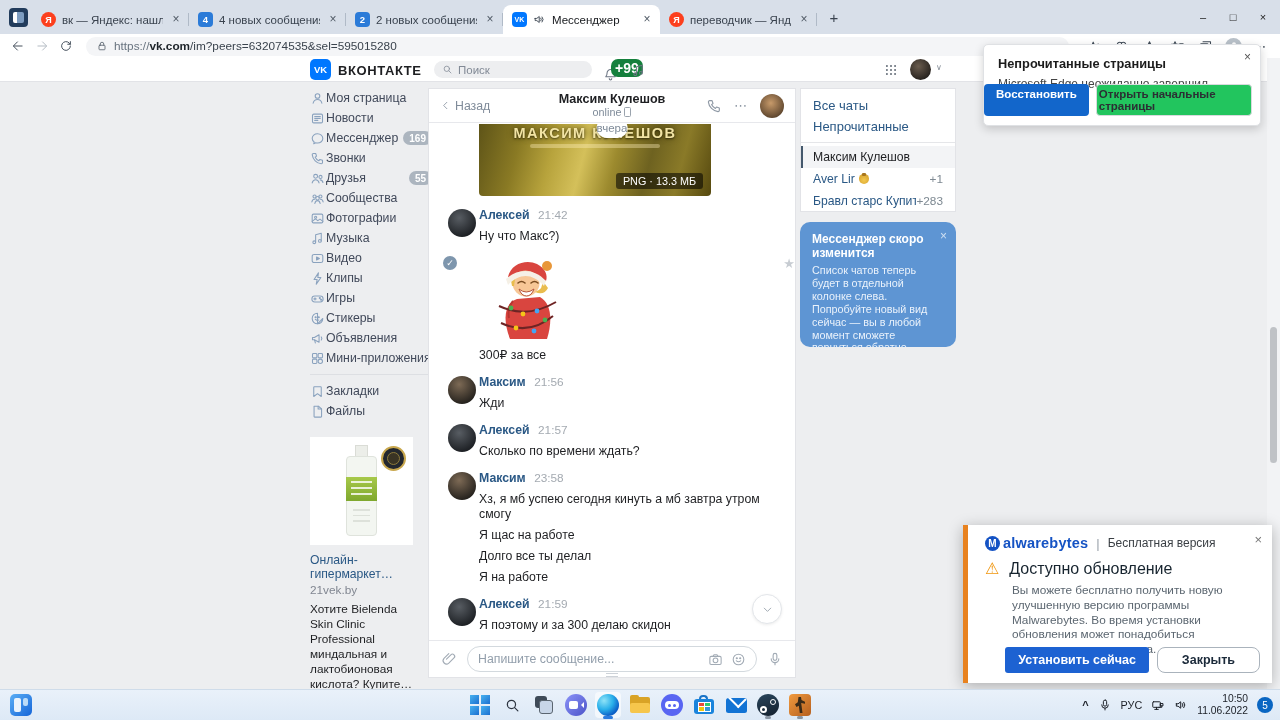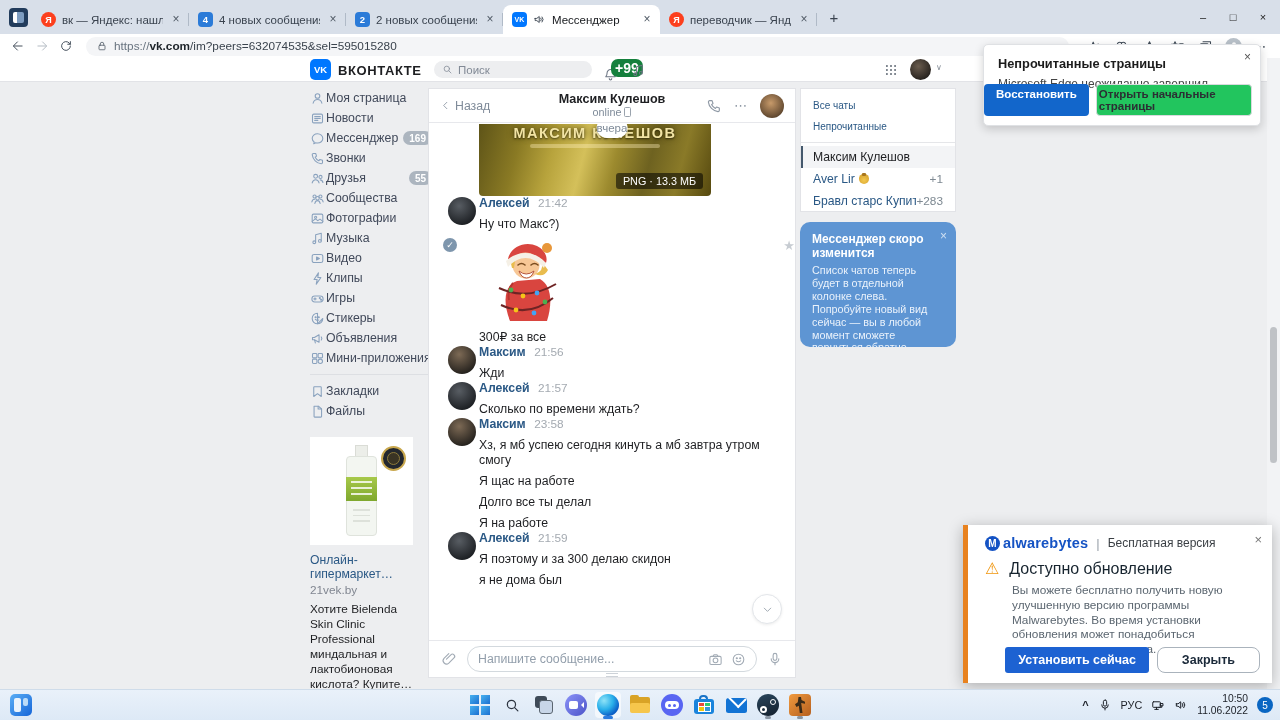--- a/index.html
+++ b/index.html
@@ -110,21 +110,21 @@
   .date-pill{position:absolute;top:-6px;left:50%;transform:translateX(-50%);background:#fff;border-radius:11px;
     padding:4px 0;font-size:11.5px;color:#7f8b99;box-shadow:0 1px 3px rgba(0,0,0,.18);z-index:3}
   .attach{margin-left:31px;width:232px;height:72px;position:relative;border-radius:0 0 4px 4px;overflow:hidden;
     background:linear-gradient(105deg,#5e5418 0%,#8a7a24 18%,#b7a33c 32%,#d4c05a 45%,#9c8a2e 58%,#6e6220 72%,#8a7a28 85%,#56490f 100%)}
   .attach-title{color:#f2e4a4;font-weight:700;font-size:14.5px;text-align:center;margin-top:1px;letter-spacing:1.5px;
     text-shadow:0 0 6px #3a3206,0 1px 2px rgba(0,0,0,.55);white-space:nowrap}
   .attach-sub{height:4px;width:130px;margin:3px auto 0;background:rgba(255,240,190,.38);border-radius:2px}
   .attach-badge{position:absolute;right:8px;bottom:7px;background:rgba(0,0,0,.55);color:#fff;font-size:10.8px;
     padding:2px 7px;border-radius:3px}
 
-  .msg-group{position:relative;padding-left:31px;}
+  .msg-group{position:relative;padding-left:31px;margin-top:12px}
   .msg-avatar{position:absolute;left:0;top:1px;width:28px;height:28px;border-radius:50%}
   .msg-avatar[data-av="aleksey"]{background:radial-gradient(circle at 40% 32%,#585d63,#1d2024 75%)}
   .msg-avatar[data-av="maksim"]{background:radial-gradient(circle at 40% 30%,#7d6a55,#23201c 78%)}
   .msg-head{font-size:12.3px;line-height:15px}
   .msg-author{color:#2a5885;font-weight:700}
   .msg-time{color:#a4aab1;margin-left:5px;font-size:11.8px}
   .msg-line{font-size:12.3px;color:#1e1f22;line-height:15px;margin-top:6px}
   .sticker-wrap{position:relative;margin:6px 0 4px 10px;width:76px}
   .check-ic{position:absolute;left:-46px;top:0;width:14px;height:14px;border-radius:50%;background:#7e96ad;color:#fff;
     font-size:9px;display:flex;align-items:center;justify-content:center}
@@ -141,21 +141,21 @@
     padding:0 10px;color:#929eab;font-size:12.3px;gap:8px;box-sizing:border-box}
   .cf-text{flex:1;white-space:nowrap;overflow:hidden}
   .cf-ic{color:#a2abb5}
   .cf-ic svg{width:15px;height:15px}
   .drag{position:absolute;left:50%;bottom:0;transform:translateX(-50%);width:12px;height:4px;
     border-top:1.5px solid #cdd2d8;border-bottom:1.5px solid #cdd2d8;box-sizing:border-box}
 
   
   .chats-card{position:absolute;left:800px;top:6px;width:156px;height:124px;background:#fff;border:1px solid #e2e3e7;
     padding-top:6px;box-sizing:border-box;overflow:hidden}
-  .cfilter{height:21px;display:flex;align-items:center;padding:0 12px;font-size:10px;color:#2a5885}
+  .cfilter{height:21px;display:flex;align-items:center;padding:0 12px;font-size:13px;color:#2a5885}
   .cdiv{border-top:1px solid #e5e6e9;margin:5px 0 3px}
   .citem{height:22px;display:flex;align-items:center;padding:0 12px;font-size:12.2px;color:#2a5885;position:relative}
   .citem .cname{white-space:nowrap;overflow:hidden;max-width:108px}
   .citem.active{background:#f3f4f6;color:#1e1f22}
   .citem.active::before{content:"";position:absolute;left:0;top:0;bottom:0;width:2px;background:#44586c}
   .ccount{margin-left:auto;color:#7e8992;font-size:11.8px}
   .moneybag{width:10px;height:10px;margin-left:4px;border-radius:45% 45% 50% 50%;
     background:radial-gradient(circle at 50% 62%,#f3c84e,#cf9a28);position:relative;flex:0 0 auto}
   .moneybag::before{content:"";position:absolute;top:-1px;left:3px;width:4px;height:3px;background:#a8761e;border-radius:1px}
 

